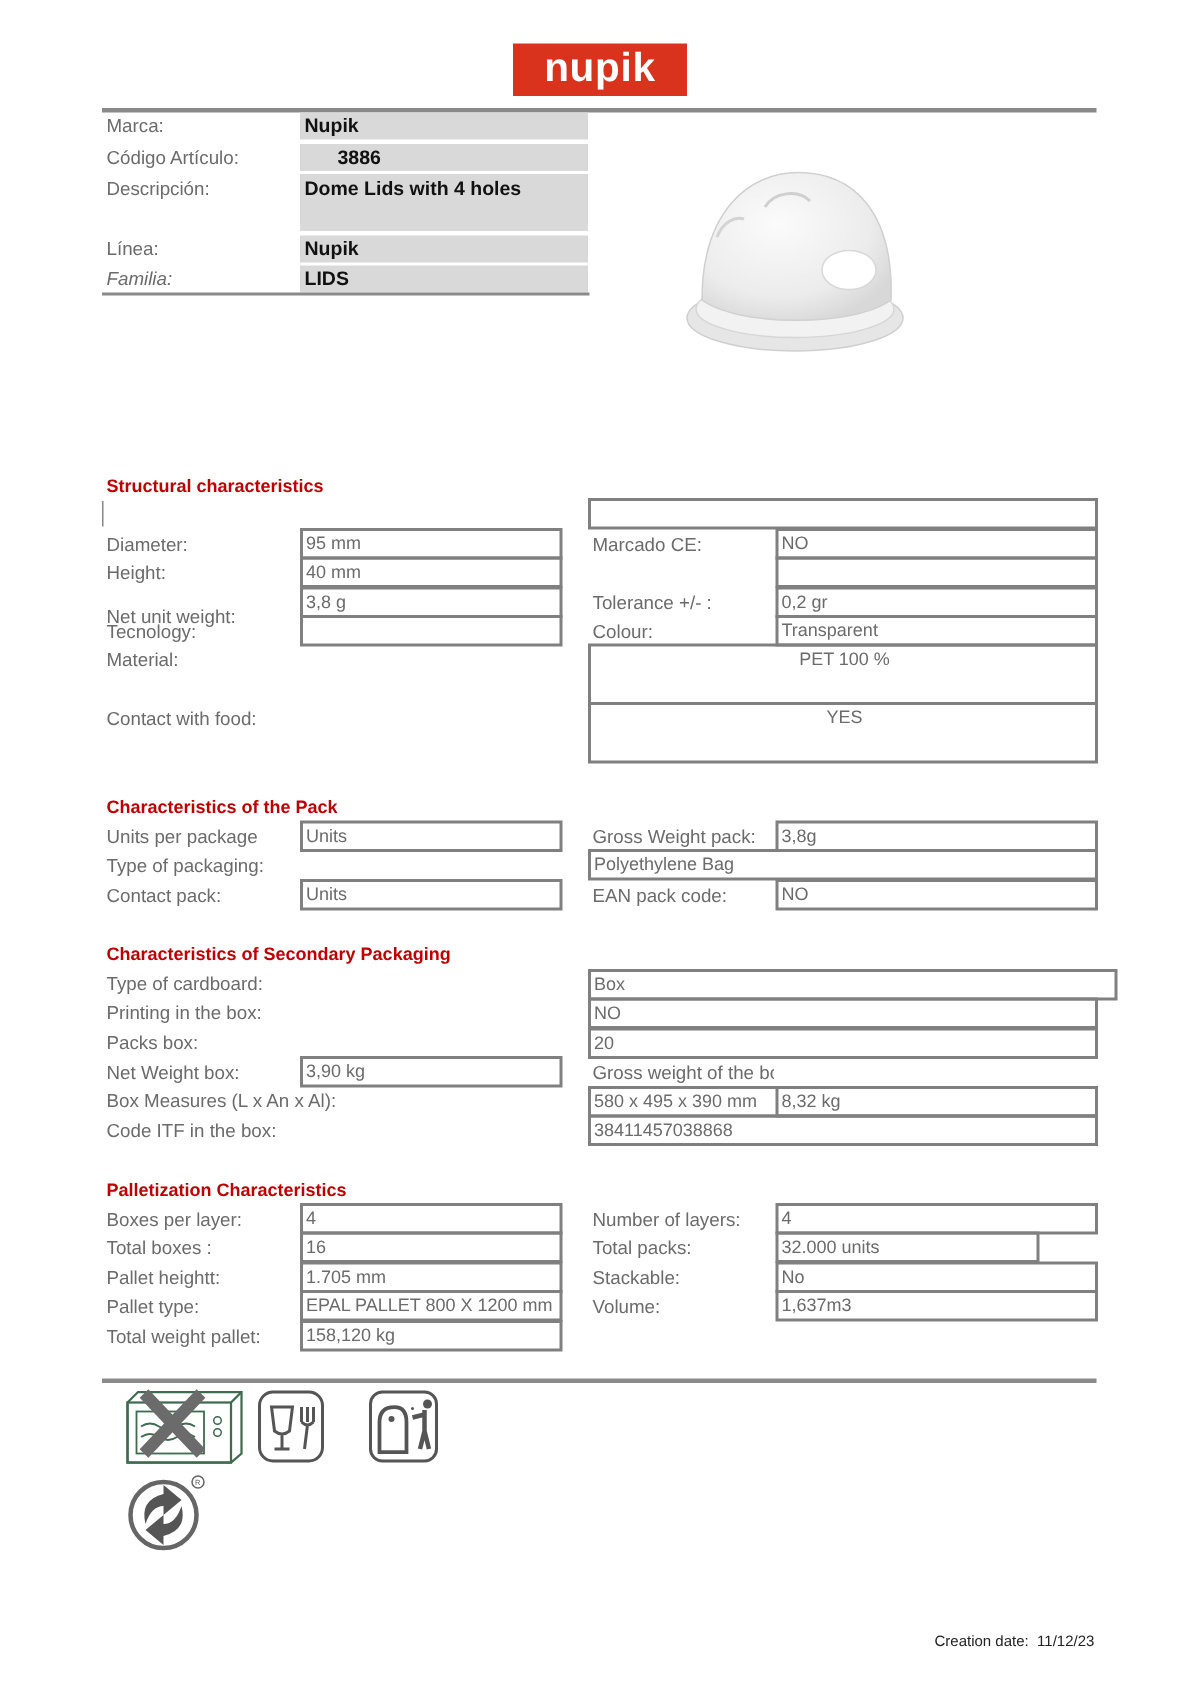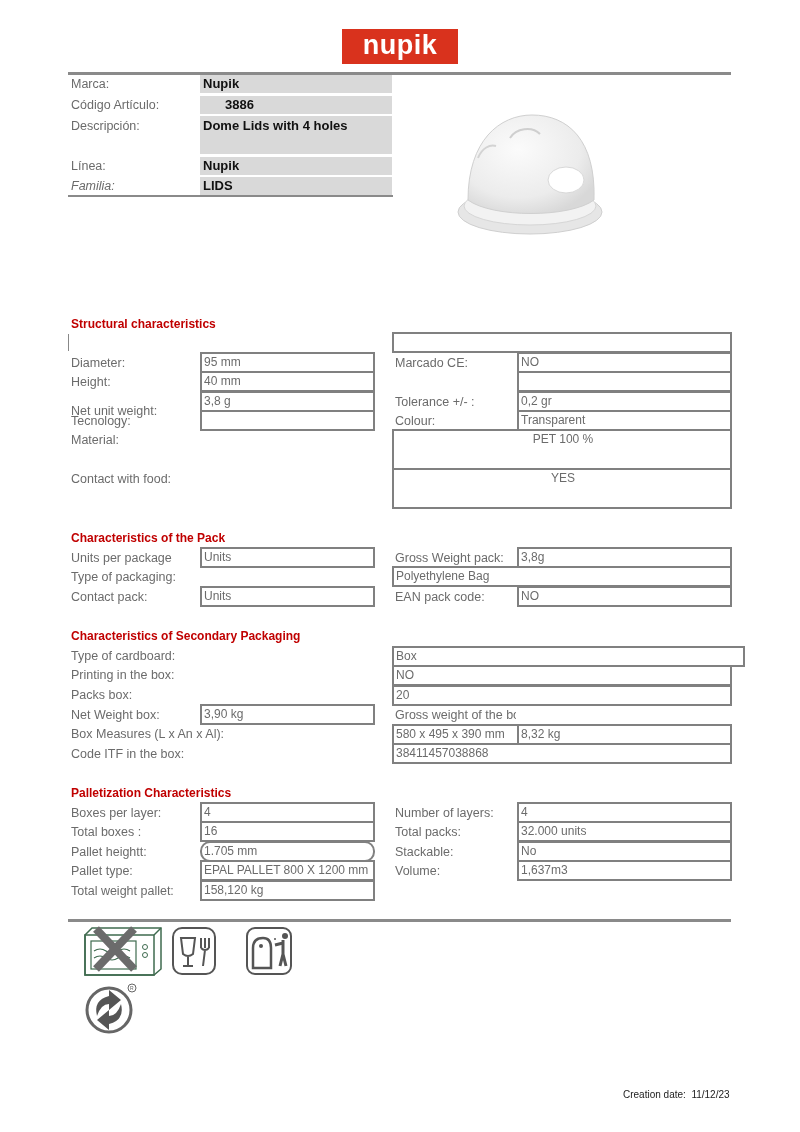--- a/index.html
+++ b/index.html
@@ -121,30 +121,30 @@
 <div class="abs box" style="left:517px;top:704px;width:215px;height:21px;margin-top:20px;">8,32 kg</div>
 <div class="abs box" style="left:392px;top:724px;width:340px;height:21px;">580 x 495 x 390 mm</div>
 <div class="abs box" style="left:392px;top:743px;width:340px;height:21px;">38411457038868</div>
 
 <div class="abs sec-title" style="left:71px;top:786px;">Palletization Characteristics</div>
 <div class="abs lbl" style="left:71px;top:806px;">Boxes per layer:</div>
 <div class="abs box" style="left:200px;top:802px;width:175px;height:21px;">4</div>
 <div class="abs lbl" style="left:71px;top:825px;">Total  boxes :</div>
 <div class="abs box" style="left:200px;top:821px;width:175px;height:21px;">16</div>
 <div class="abs lbl" style="left:71px;top:845px;">Pallet heightt:</div>
-<div class="abs box" style="left:200px;top:841px;width:175px;height:21px;border-radius:10px;">1.705 mm</div>
+<div class="abs box" style="left:200px;top:841px;width:175px;height:21px;">1.705 mm</div>
 <div class="abs lbl" style="left:71px;top:864px;">Pallet  type:</div>
 <div class="abs box" style="left:200px;top:860px;width:175px;height:21px;">EPAL PALLET 800 X 1200 mm</div>
 <div class="abs lbl" style="left:71px;top:884px;">Total weight pallet:</div>
 <div class="abs box" style="left:200px;top:880px;width:175px;height:21px;">158,120 kg</div>
 
 <div class="abs lbl" style="left:395px;top:806px;">Number of layers:</div>
 <div class="abs box" style="left:517px;top:802px;width:215px;height:21px;">4</div>
 <div class="abs lbl" style="left:395px;top:825px;">Total  packs:</div>
-<div class="abs box" style="left:517px;top:821px;width:215px;height:21px;">32.000 units</div>
+<div class="abs box" style="left:517px;top:821px;width:176px;height:21px;">32.000 units</div>
 <div class="abs lbl" style="left:395px;top:845px;">Stackable:</div>
 <div class="abs box" style="left:517px;top:841px;width:215px;height:21px;">No</div>
 <div class="abs lbl" style="left:395px;top:864px;">Volume:</div>
 <div class="abs box" style="left:517px;top:860px;width:215px;height:21px;">1,637m3</div>
 
 <div class="abs rule" style="top:919px;"></div>
 
 <div class="abs" style="left:82px;top:925px;width:82px;height:52px;">
   <svg width="82" height="52" viewBox="0 0 82 52">
     <path d="M3,10 L10,3 L79,3 L79,44 L72,50 L3,50 Z" fill="#fff" stroke="#3f6b4f" stroke-width="1.5"></path>

